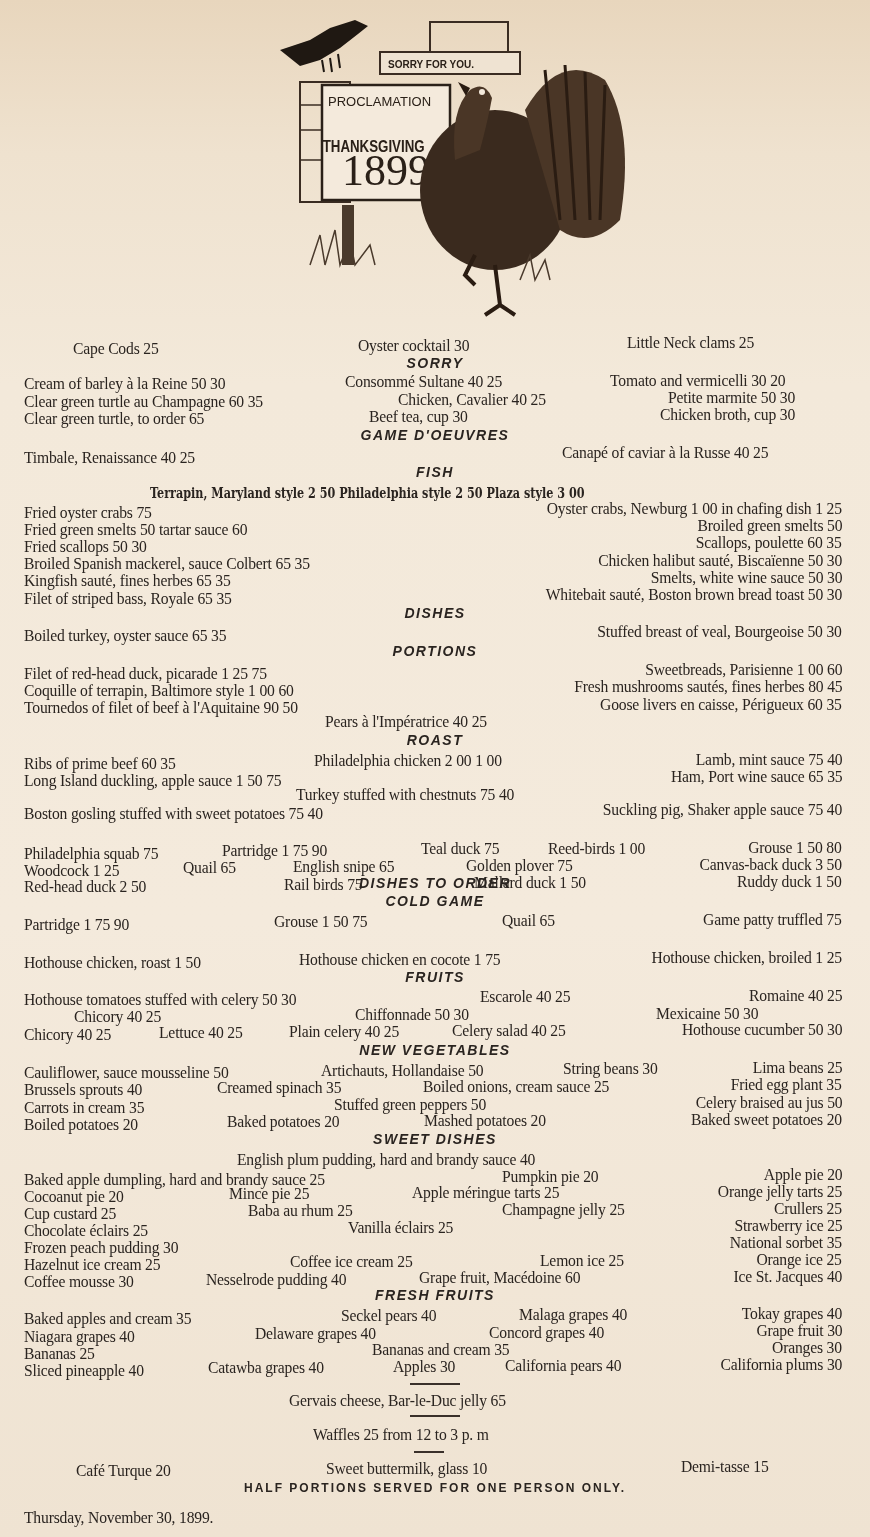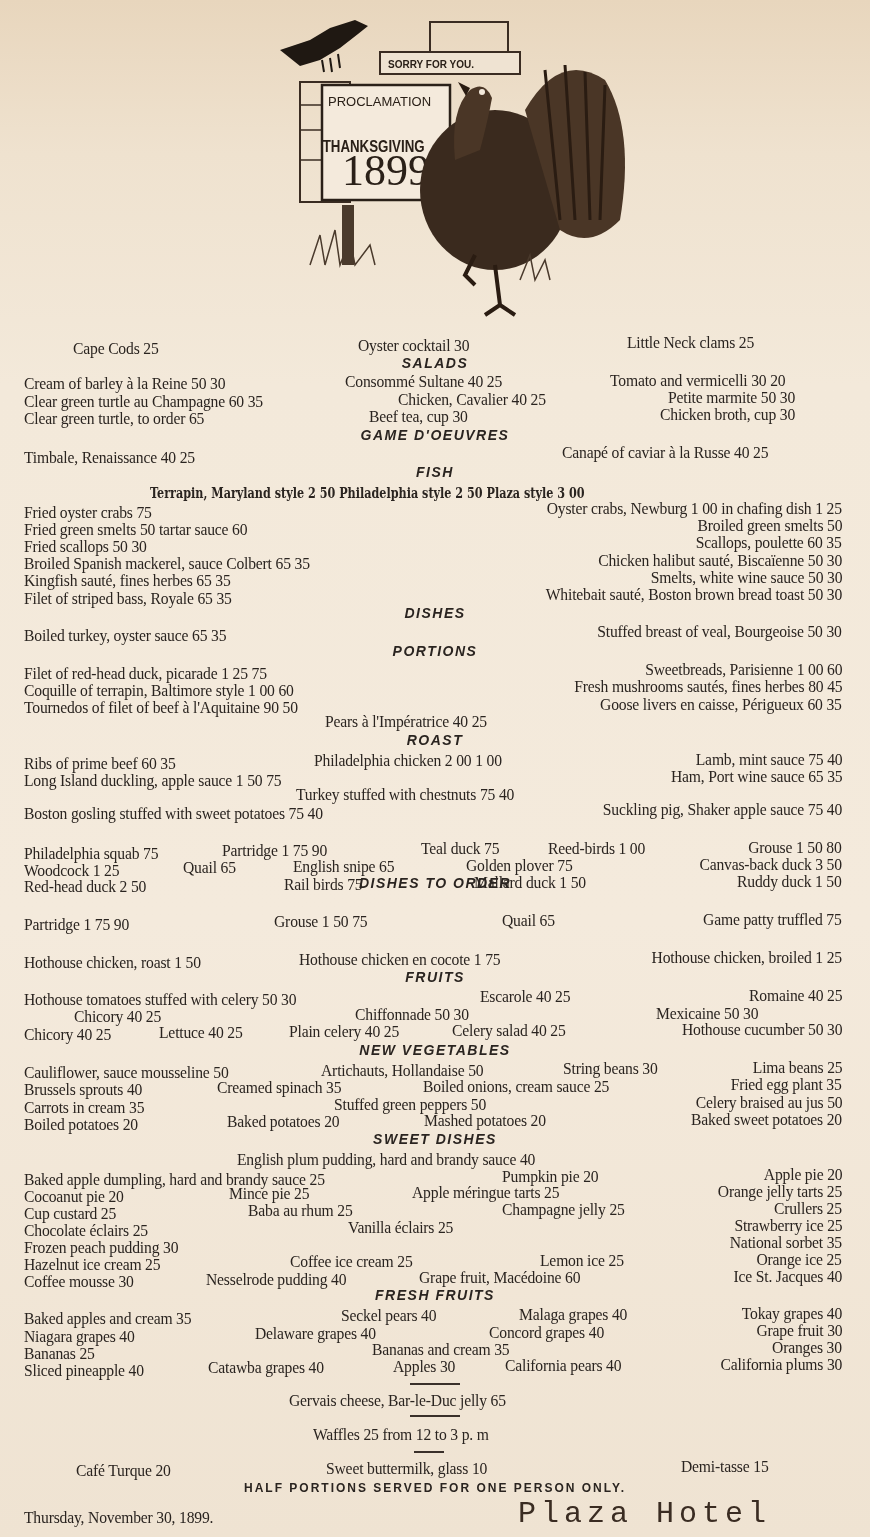--- a/index.html
+++ b/index.html
@@ -60,21 +60,21 @@
     <path d="M235 255 L240 295 L225 305 M240 295 L255 305 M215 245 L205 265 L215 275" stroke="#2a1c12" stroke-width="4" fill="none"></path>
 
     <path d="M50 255 L60 225 L65 255 L75 220 L80 255 L90 230 L95 255 L110 235 L115 255" stroke="#4a3a2c" stroke-width="1.5" fill="none"></path>
     <path d="M260 270 L270 245 L275 270 L285 250 L290 270" stroke="#4a3a2c" stroke-width="1.5" fill="none"></path>
   </svg>
 
   <div class="ln" style="left:73px;top:340px">Cape Cods 25</div>
   <div class="ln" style="left:358px;top:337px">Oyster cocktail 30</div>
   <div class="ln" style="left:627px;top:334px">Little Neck clams 25</div>
 
-  <div class="hd" style="top:356px">SALADS</div>
+  <div class="hd" style="top:356px">SORRY</div>
   <div class="ln" style="left:24px;top:375px">Cream of barley à la Reine 50   30</div>
   <div class="ln" style="left:345px;top:373px">Consommé Sultane 40   25</div>
   <div class="ln" style="left:610px;top:372px">Tomato and vermicelli 30   20</div>
   <div class="ln" style="left:24px;top:393px">Clear green turtle au Champagne 60   35</div>
   <div class="ln" style="left:398px;top:391px">Chicken, Cavalier 40   25</div>
   <div class="ln" style="left:668px;top:389px">Petite marmite 50   30</div>
   <div class="ln" style="left:24px;top:410px">Clear green turtle, to order 65</div>
   <div class="ln" style="left:369px;top:408px">Beef tea, cup 30</div>
   <div class="ln" style="left:660px;top:406px">Chicken broth, cup 30</div>
 
@@ -128,20 +128,21 @@
   <div class="ln" style="left:24px;top:862px">Woodcock 1 25</div>
   <div class="ln" style="left:183px;top:859px">Quail 65</div>
   <div class="ln" style="left:293px;top:858px">English snipe 65</div>
   <div class="ln" style="left:466px;top:857px">Golden plover 75</div>
   <div class="ln r" style="right:28px;top:856px">Canvas-back duck 3 50</div>
   <div class="ln" style="left:24px;top:878px">Red-head duck 2 50</div>
   <div class="ln" style="left:284px;top:876px">Rail birds 75</div>
   <div class="ln" style="left:474px;top:874px">Mallard duck 1 50</div>
   <div class="ln r" style="right:28px;top:873px">Ruddy duck 1 50</div>
 
+  <div class="hd" style="top:894px">COLD GAME</div>
   <div class="ln" style="left:24px;top:916px">Partridge 1 75   90</div>
   <div class="ln" style="left:274px;top:913px">Grouse 1 50   75</div>
   <div class="ln" style="left:502px;top:912px">Quail 65</div>
   <div class="ln r" style="right:28px;top:911px">Game patty truffled 75</div>
 
   <div class="hd" style="top:876px">DISHES TO ORDER</div>
   <div class="ln" style="left:24px;top:954px">Hothouse chicken, roast 1 50</div>
   <div class="ln" style="left:299px;top:951px">Hothouse chicken en cocote 1 75</div>
   <div class="ln r" style="right:28px;top:949px">Hothouse chicken, broiled 1 25</div>
 
@@ -225,14 +226,13 @@
   <div class="rule" style="top:1415px"></div>
   <div class="ln" style="left:313px;top:1426px">Waffles 25   from 12 to 3 p. m</div>
   <div class="rule" style="top:1451px;width:30px;left:414px"></div>
 
   <div class="ln" style="left:76px;top:1462px">Café Turque 20</div>
   <div class="ln" style="left:326px;top:1460px">Sweet buttermilk, glass 10</div>
   <div class="ln" style="left:681px;top:1458px">Demi-tasse 15</div>
 
   <div class="notice">HALF PORTIONS SERVED FOR ONE PERSON ONLY.</div>
   <div class="ln" style="left:24px;top:1509px">Thursday, November 30, 1899.</div>
-  <div class="sig">Plaza Hotel</div>
 </div>
 
 </body></html>

